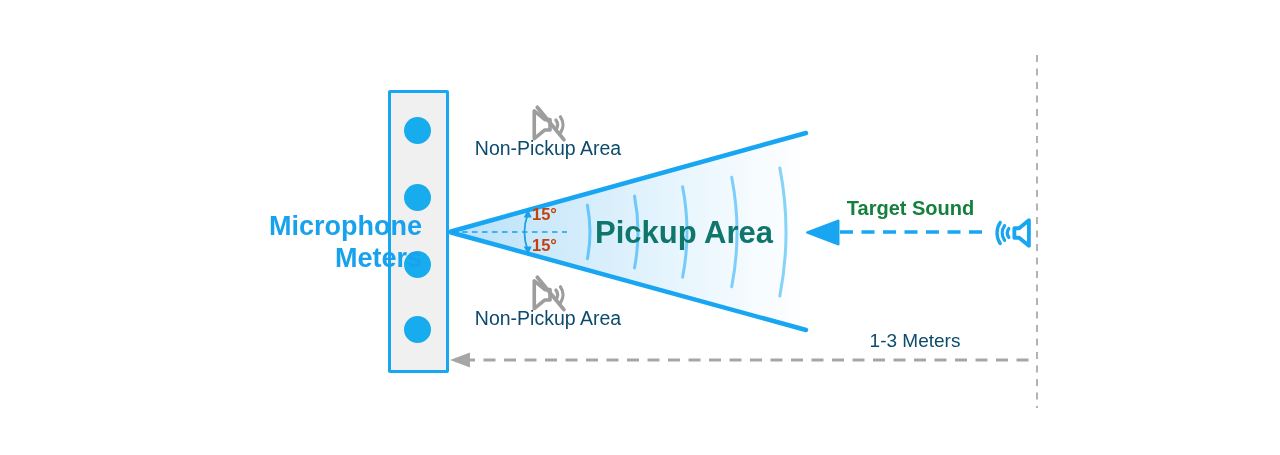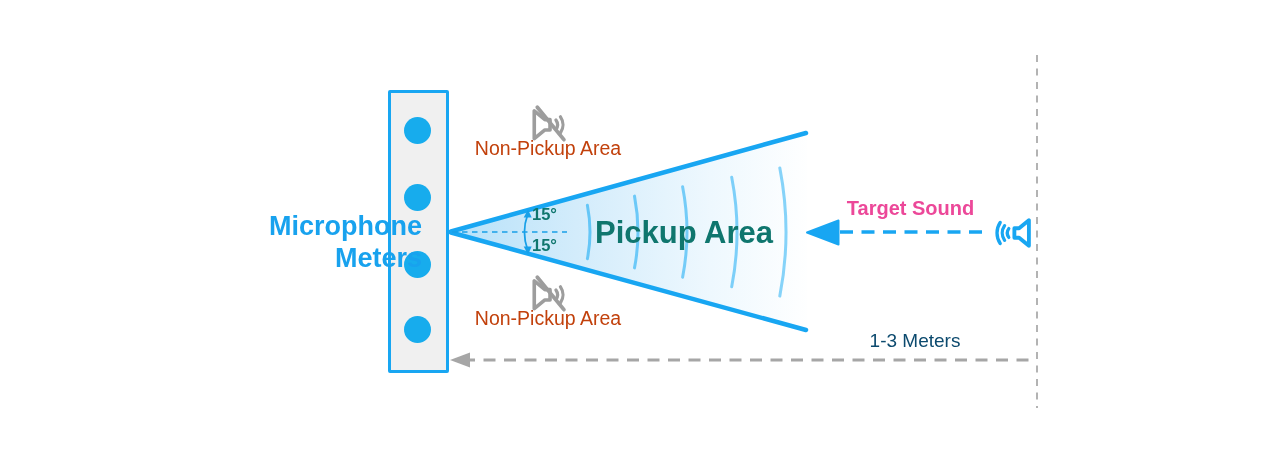--- a/index.html
+++ b/index.html
@@ -30,42 +30,42 @@
   
   #mic-array-label{
     left:170px;top:210px;width:252px;
     text-align:right;
     color:#18a2ee;
     font-size:27px;line-height:32px;font-weight:700;
   }
   .non-pickup-label{
     left:428px;width:240px;
     text-align:center;
-    color:#c2410c;
+    color:#0c4a6e;
     font-size:19.5px;font-weight:500;
   }
   #non-pickup-top-label{top:137px;}
   #non-pickup-bottom-label{top:307px;}
   #pickup-area-label{
     left:595px;top:215px;width:215px;
     text-align:left;
     color:#0f766e;
     font-size:31px;font-weight:600;
   }
   .angle-label{
-    color:#0f766e;
+    color:#c2410c;
     font-size:16.5px;font-weight:700;
     left:532px;
   }
   #angle-label-top{top:205px;}
   #angle-label-bottom{top:236px;}
   #target-sound-label{
     left:828px;top:197px;width:165px;
     text-align:center;
-    color:#ec4899;
+    color:#15803d;
     font-size:20px;font-weight:700;
   }
   #distance-label{
     left:855px;top:330px;width:120px;
     text-align:center;
     color:#0c4a6e;
     font-size:19px;font-weight:500;
   }
 </style>
 </head>

